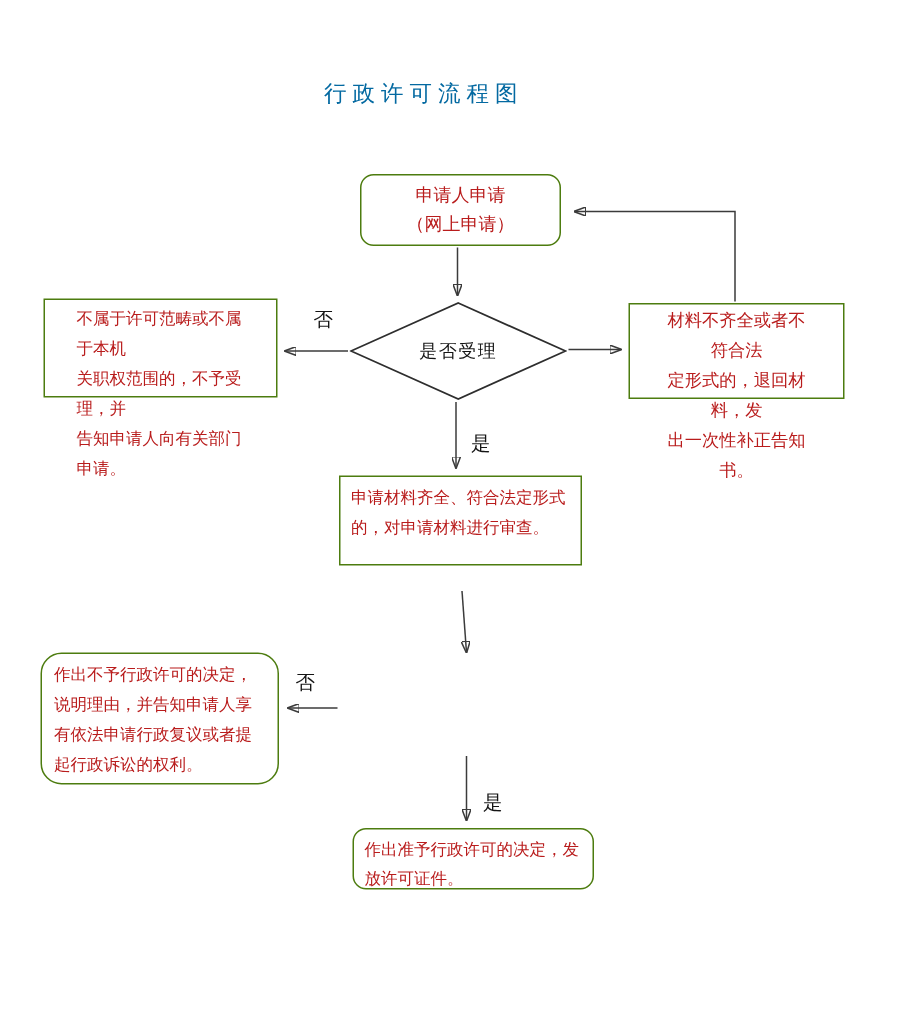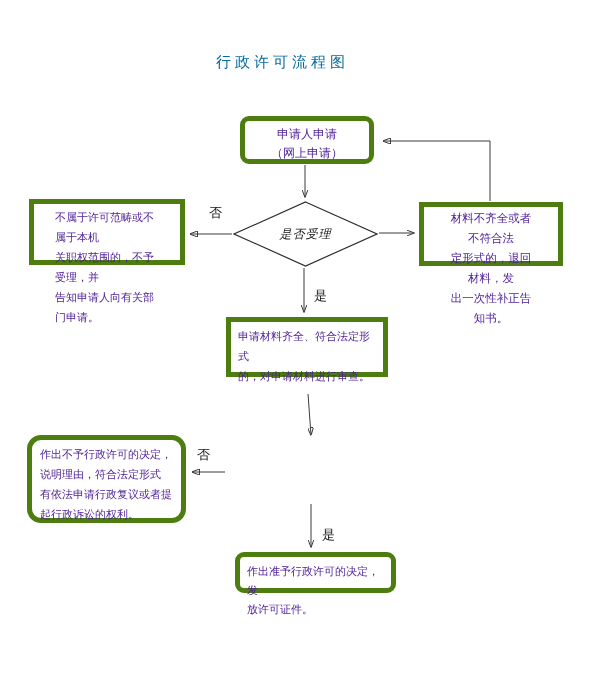--- a/index.html
+++ b/index.html
@@ -7,27 +7,27 @@
     position:relative;width:611px;height:685px;background:#ffffff;
     font-family:"Liberation Serif","DejaVu Serif",serif;color:#141414;overflow:hidden;
   }
   .title{
     position:absolute;left:216px;top:53px;font-size:15px;letter-spacing:4px;
     white-space:nowrap;color:#0369a1;
   }
   .edges{position:absolute;left:0;top:0;z-index:1;pointer-events:none;}
   .edges path{stroke:#3b3b3b;stroke-width:1;fill:none;}
   .node{
-    position:absolute;z-index:2;background:#ffffff;border:5px solid #4d7c0f;
+    position:absolute;z-index:2;background:#ffffff;border:1px solid #4d7c0f;
     font-size:11px;line-height:20px;white-space:pre-line;box-sizing:border-box;
-    color:#4c1d95;
+    color:#b91c1c;
   }
   .round{border-radius:9px;}
   .center{text-align:center;}
-  .diamond{position:absolute;z-index:2;font-style:italic;}
+  .diamond{position:absolute;z-index:2;}
   .diamond svg{position:absolute;left:0;top:0;width:100%;height:100%;}
   .diamond polygon{fill:#ffffff;stroke:#2e2e2e;stroke-width:1.2;vector-effect:non-scaling-stroke;}
   .diamond span{
     position:absolute;left:0;top:0;width:100%;height:100%;
     display:flex;align-items:center;justify-content:center;
     font-size:12px;letter-spacing:1px;
   }
   .edge-label{position:absolute;z-index:3;font-size:13px;color:#141414;}
 </style>
 </head>
@@ -69,21 +69,21 @@
 
   <div class="node center" style="left:419px;top:202px;width:144px;height:64px;padding:1px 23px;font-size:11.5px;">材料不齐全或者不符合法
 定形式的，退回材料，发
 出一次性补正告知书。</div>
 
   <div class="node" style="left:226px;top:317px;width:162px;height:60px;padding:4px 7px;">申请材料齐全、符合法定形式
 的，对申请材料进行审查。</div>
 
 
   <div class="node round" style="left:27px;top:435px;width:159px;height:88px;padding:4px 8px;border-radius:14px;">作出不予行政许可的决定，
-说明理由，符合法定形式
+说明理由，并告知申请人享
 有依法申请行政复议或者提
 起行政诉讼的权利。</div>
 
   <div class="node round" style="left:235px;top:552px;width:161px;height:41px;padding:5px 7px;line-height:19px;">作出准予行政许可的决定，发
 放许可证件。</div>
 
   <span class="edge-label" style="left:209px;top:204px;">否</span>
   <span class="edge-label" style="left:314px;top:287px;">是</span>
   <span class="edge-label" style="left:197px;top:446px;">否</span>
   <span class="edge-label" style="left:322px;top:526px;">是</span>

